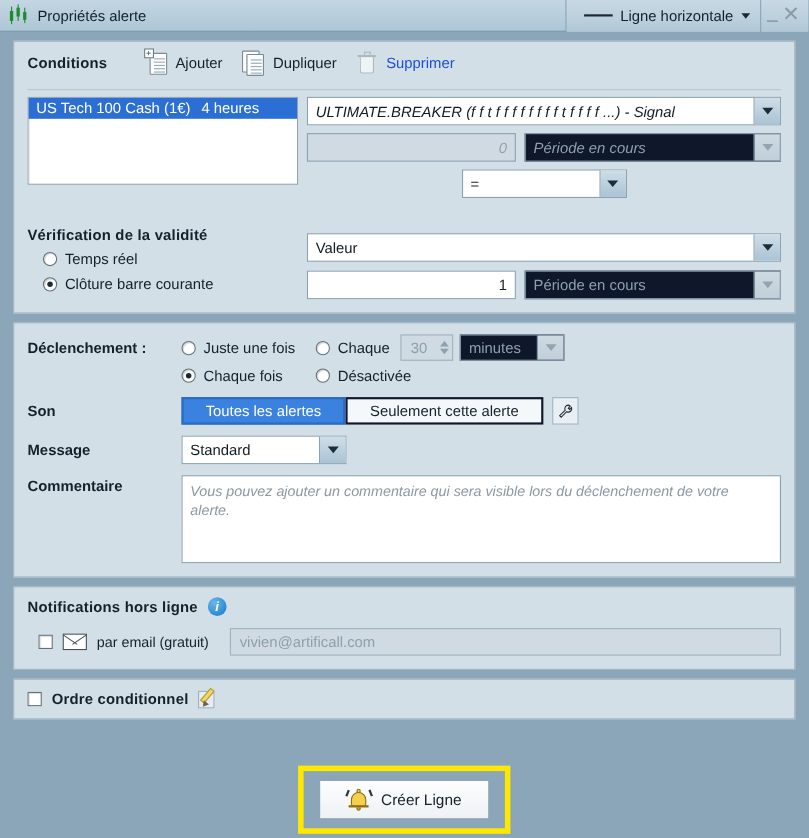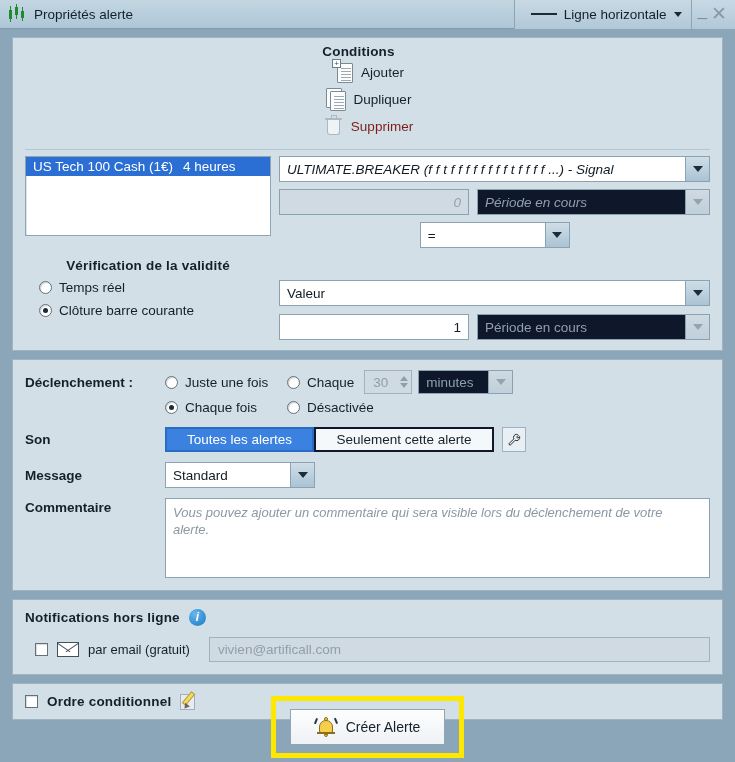--- a/index.html
+++ b/index.html
@@ -48,27 +48,27 @@
   .panel{
     background:#d3dfe6;
     border:1px solid #9fb4c2;
     margin: 0 12px 8px 12px;
   }
   .panel-inner{ padding: 10px 12px 12px 12px; }
 
   .section-title{ font-weight:bold; font-size:13.5px; letter-spacing:.2px; }
 
   
-  .cond-head{ display:flex; align-items:center; gap:0; padding: 6px 0 4px 12px; flex-direction: column; }
+  .cond-head{ display:flex; align-items:center; gap:0; padding: 6px 0 4px 12px; }
   .cond-head .section-title{ margin-right:30px; }
   .tool-btn{
     display:flex; align-items:center; gap:7px;
     padding: 2px 14px 2px 4px; cursor:pointer; font-size:13.5px;
   }
-  .tool-btn.disabled{ color:#7f1d1d; cursor:default; }
+  .tool-btn.disabled{ color:#1d4ed8; cursor:default; }
   .hr{ height:1px; background:#b6c6d1; margin: 6px 12px 0 12px; }
 
   
   .ico-doc{ position:relative; width:21px; height:23px; flex:0 0 auto;}
   .doc-page{
     position:absolute; width:16px; height:20px; background:#fdfdfd;
     border:1px solid #7b8b96; border-radius:1px;
   }
   .doc-page::after{
     content:""; position:absolute; left:3px; top:4px; width:10px; height:1px;
@@ -139,21 +139,21 @@
     content:""; position:absolute; left:3px; top:3px; width:5px; height:5px; border-radius:50%; background:#1d2a35;
   }
   .chk{
     width:13px; height:13px; background:#fff; border:1px solid #62717c;
     box-shadow: inset 1px 1px 1px rgba(0,0,0,.15); flex:0 0 auto;
   }
 
   
   .valid-wrap{ display:flex; padding: 0 12px 10px 12px; gap:8px; }
   .valid-left{ width:246px; }
-  .valid-left .section-title{ margin: 2px 0 7px 0; text-align: center; }
+  .valid-left .section-title{ margin: 18px 0 7px 0; }
   .valid-left .radio{ display:flex; margin-bottom:8px; margin-left:14px; }
   .valid-right{ flex:1; display:flex; flex-direction:column; gap:8px; padding-top:24px;}
 
   
   .trig-row{ display:flex; align-items:center; gap:0; }
   .trig-label{ font-weight:bold; width:140px; font-size:13.5px; }
   .spin{
     width:48px; height:24px; background:#cfdae2; border:1px solid #9fb2bf;
     display:flex; align-items:center; justify-content:space-between;
     padding: 0 3px 0 8px; color:#8fa0ad; font-size:13.5px;
@@ -477,16 +477,16 @@
   <div class="highlight">
     <div class="create-btn">
       <span class="bell">
         <span class="bell-r1"></span>
           <span class="bell-r2"></span>
         <span class="bell-top"></span>
           <span class="bell-body"></span>
         <span class="bell-base"></span>
           <span class="bell-clap"></span>
       </span>
-      <span>Créer Alerte</span>
+      <span>Créer Ligne</span>
     </div>
   </div>
 </div>
 
 </body></html>

